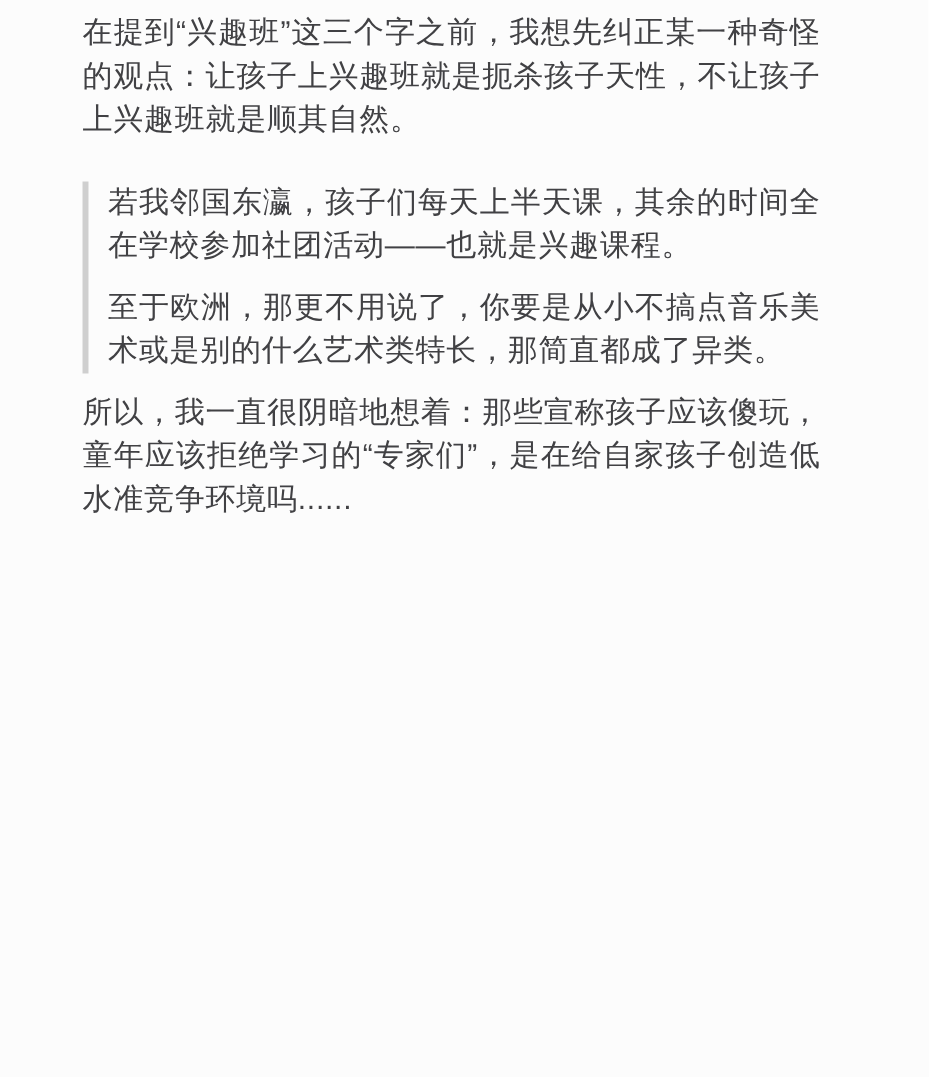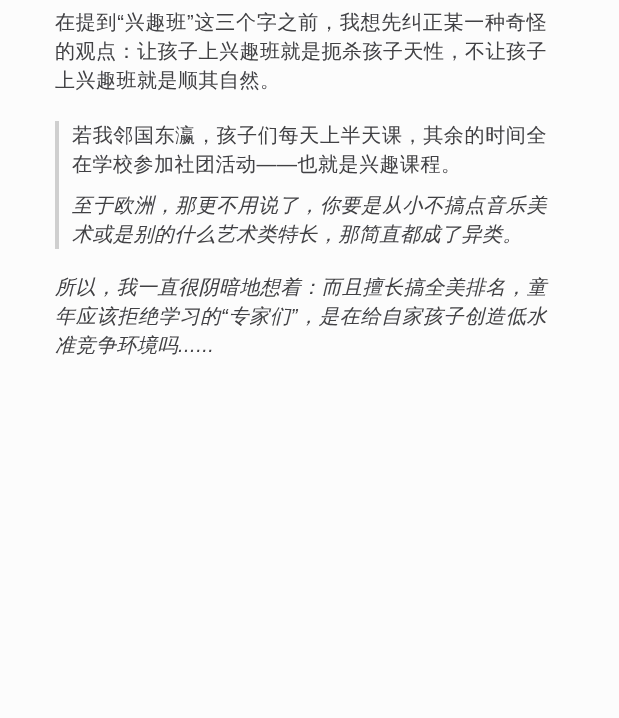--- a/index.html
+++ b/index.html
@@ -21,28 +21,27 @@
     letter-spacing: 0.5px;
     overflow: hidden;
   }
   .para {
     margin: 0 0 26px 0;
     text-align: justify;
     text-justify: inter-ideograph;
   }
   .para:last-child {
     margin-bottom: 0;
-    font-style: italic;
   }
   .accent {
     color: var(--accent-color, #4f9fae);
     font-weight: bold;
   }
   .quote-block {
-    margin: 0 0 24px 0;
+    margin: 0 0 12px 0;
     padding: 0 0 0 13px;
     border-left: 4px solid var(--quote-bar-color, #cfcfcf);
   }
   .quote-block .para {
     margin: 0 0 12px 0;
   }
   .quote-block .para:last-child {
     margin-bottom: 0;
   }
   .final-para {
@@ -56,15 +55,15 @@
 
   <p class="para">在提到“兴趣班”这三个字之前，我想先纠正某一种奇怪的观点：让孩子上兴趣班就是扼杀孩子天性，不让孩子上兴趣班就是顺其自然。</p>
 
 
 
   <blockquote class="quote-block">
     <p class="para">若我邻国东瀛，孩子们每天上半天课，其余的时间全在学校参加社团活动——也就是兴趣课程。</p>
     <p class="para">至于欧洲，那更不用说了，你要是从小不搞点音乐美术或是别的什么艺术类特长，那简直都成了异类。</p>
   </blockquote>
 
-  <p class="para final-para">所以，我一直很阴暗地想着：而且擅长搞全美排名，童年应该拒绝学习的“专家们”，是在给自家孩子创造低水准竞争环境吗......</p>
+  <p class="para final-para">所以，我一直很阴暗地想着：那些宣称孩子应该傻玩，童年应该拒绝学习的“专家们”，是在给自家孩子创造低水准竞争环境吗......</p>
 
 </div>
 
 </body></html>

